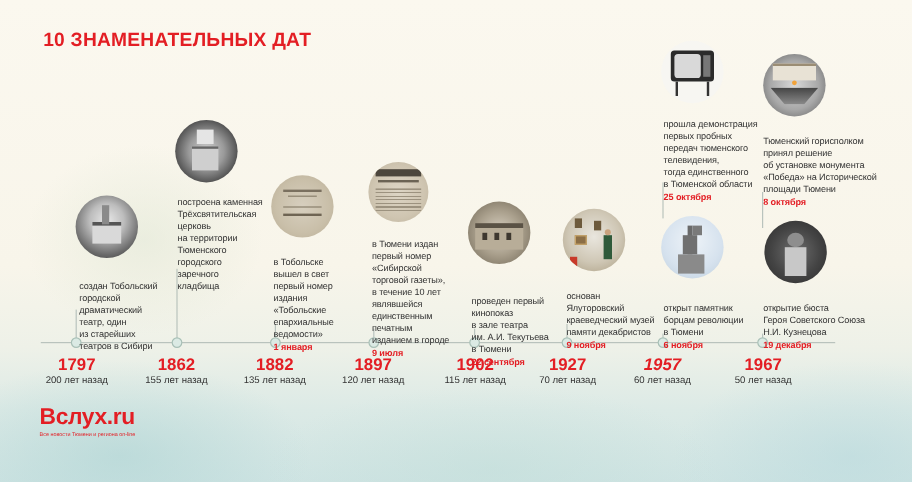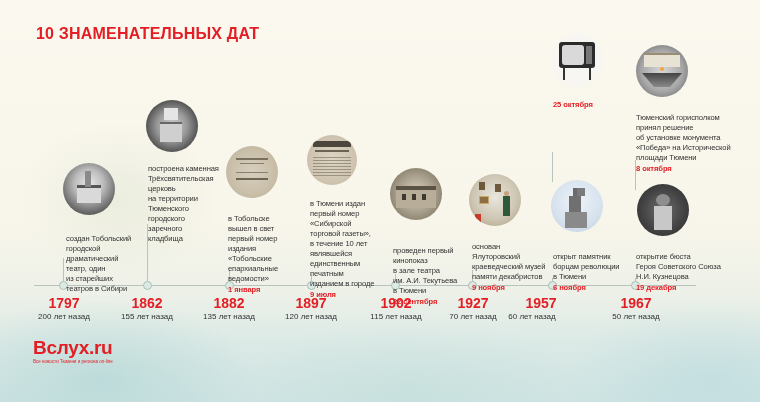--- a/index.html
+++ b/index.html
@@ -93,22 +93,22 @@
 <div class="year" style="left:112px;">1862</div>
 <div class="ago" style="left:107px;">155 лет назад</div>
 <div class="year" style="left:194px;">1882</div>
 <div class="ago" style="left:189px;">135 лет назад</div>
 <div class="year" style="left:276px;">1897</div>
 <div class="ago" style="left:271px;">120 лет назад</div>
 <div class="year" style="left:361px;">1902</div>
 <div class="ago" style="left:356px;">115 лет назад</div>
 <div class="year" style="left:438px;">1927</div>
 <div class="ago" style="left:433px;">70 лет назад</div>
-<div class="year" style="left:506px;">1957</div>
-<div class="ago" style="left:492px;">60 лет назад</div>
+<div class="year" style="left:517px;font-style:italic;">1957</div>
+<div class="ago" style="left:512px;">60 лет назад</div>
 <div class="year" style="left:601px;">1967</div>
 <div class="ago" style="left:596px;">50 лет назад</div>
 
 <div class="photo" style="left:63px;top:163px;width:52px;height:52px;background:radial-gradient(circle at 50% 40%, #e8e8e8 0%, #bdbdbd 35%, #6a6a6a 70%, #2e2e2e 100%);">
   <div style="position:absolute;left:14px;top:22px;width:24px;height:18px;background:#d9d9d9;border-top:3px solid #555;"></div>
   <div style="position:absolute;left:22px;top:8px;width:6px;height:16px;background:#8a8a8a;"></div>
 </div>
 <div class="photo" style="left:146px;top:100px;width:52px;height:52px;background:radial-gradient(circle at 50% 50%, #d0d0d0 0%, #9a9a9a 40%, #4a4a4a 75%, #1f1f1f 100%);">
   <div style="position:absolute;left:18px;top:8px;width:14px;height:12px;background:#e5e5e5;"></div>
   <div style="position:absolute;left:14px;top:22px;width:22px;height:20px;background:#cfcfcf;border-top:2px solid #666;"></div>
@@ -210,20 +210,26 @@
   <span class="date">22 сентября</span>
 </div>
 <div class="desc" style="left:472px;top:232px;width:90px;">
   <span>основан
 Ялуторовский
 краеведческий музей
 памяти декабристов</span>
   <span class="date">9 ноября</span>
 </div>
 <div class="desc" style="left:553px;top:89px;width:90px;">
+  <span>прошла демонстрация
+первых пробных
+передач тюменского
+телевидения,
+тогда единственного
+в Тюменской области</span>
   <span class="date">25 октября</span>
 </div>
 <div class="desc" style="left:553px;top:242px;width:80px;">
   <span>открыт памятник
 борцам революции
 в Тюмени</span>
   <span class="date">6 ноября</span>
 </div>
 <div class="desc" style="left:636px;top:103px;width:110px;">
   <span>Тюменский горисполком

